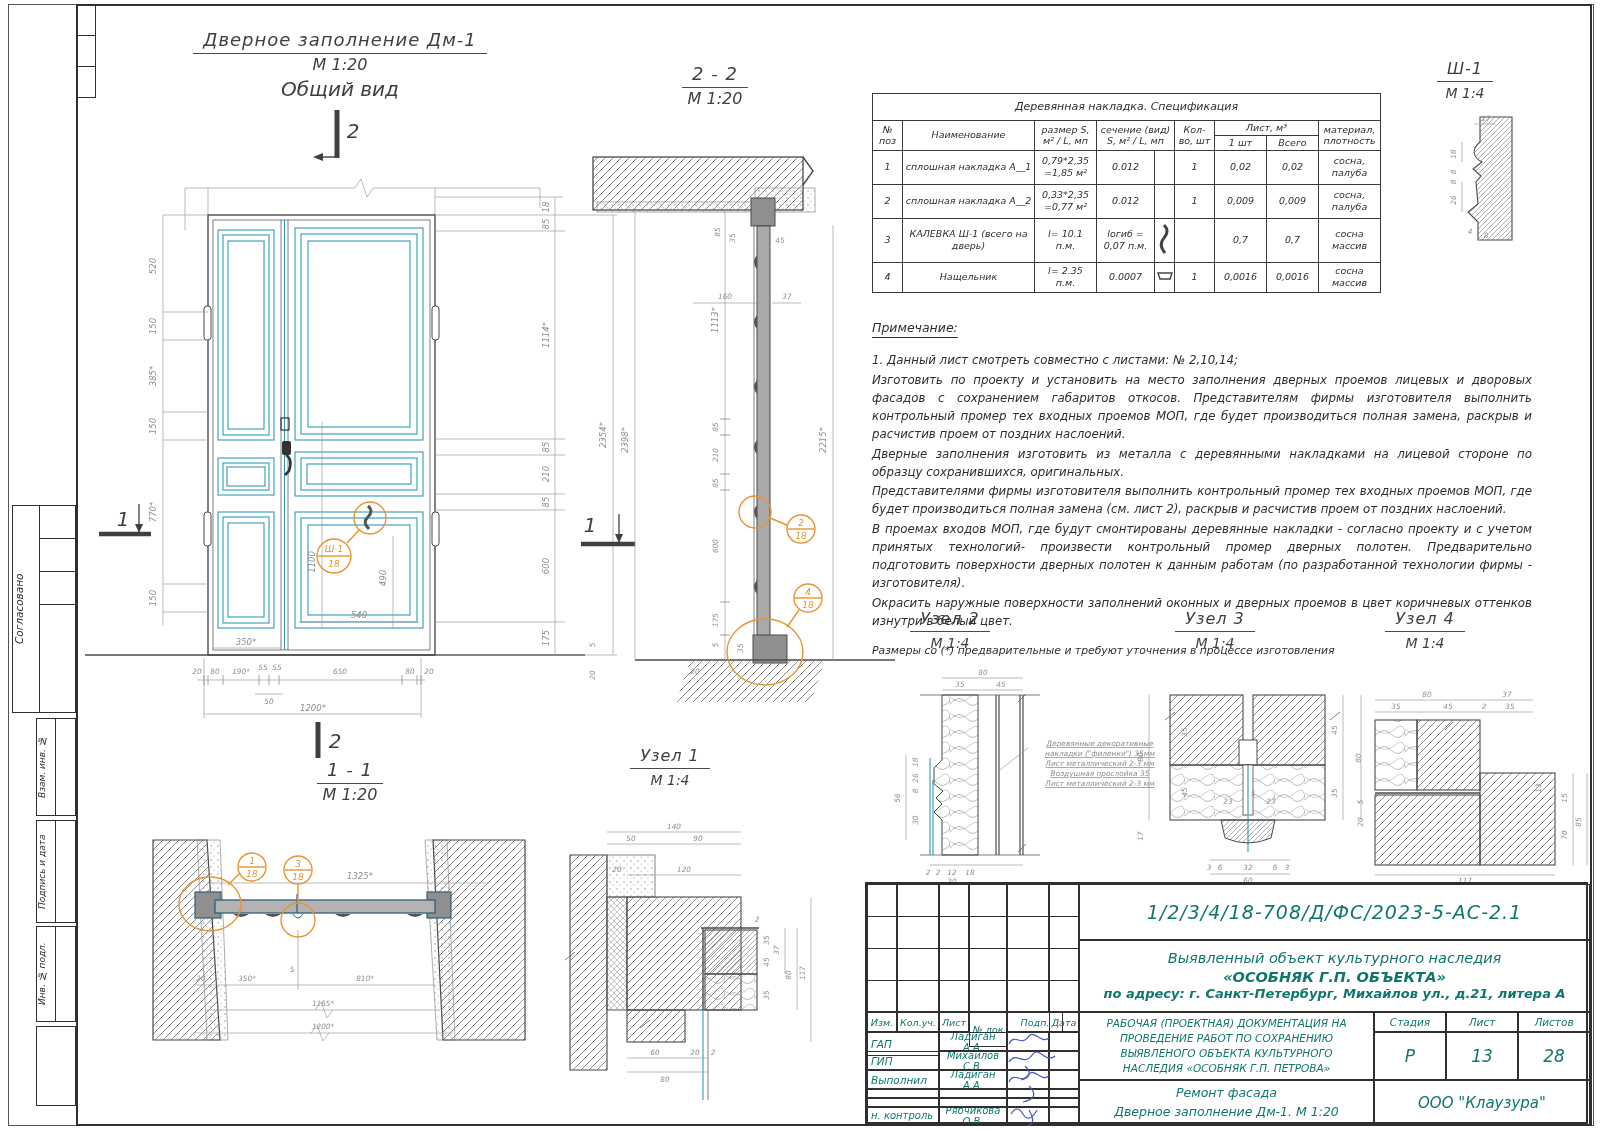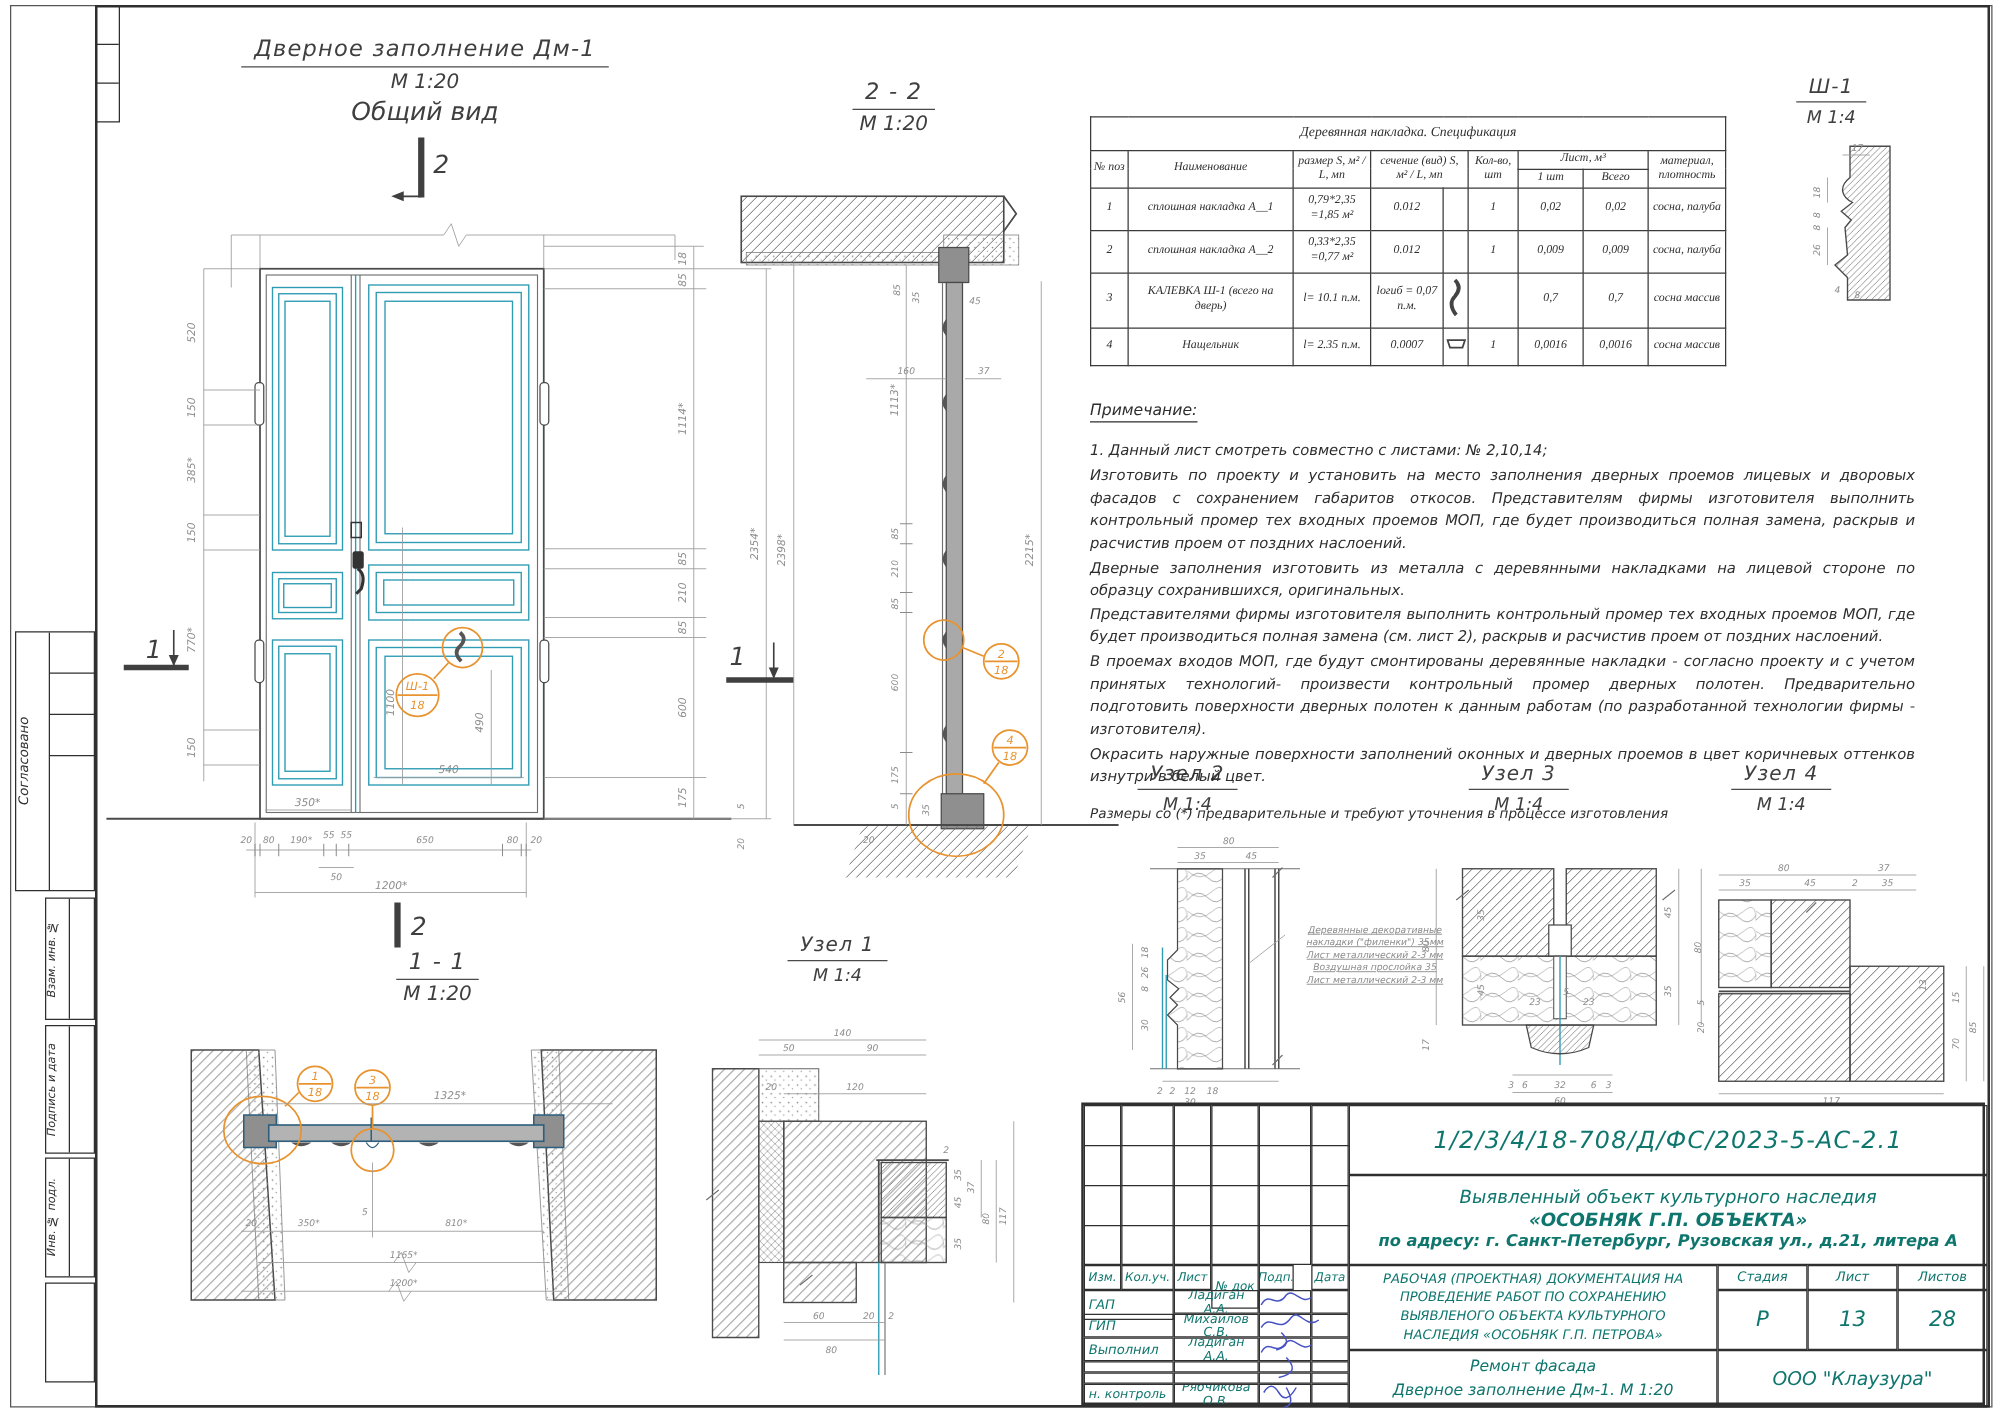--- a/index.html
+++ b/index.html
@@ -15,21 +15,21 @@
           font-size:10.5px;color:#2f2f2f;height:100%;}
   .vcells>div{border-bottom:1px solid #2f2f2f;}
   
   .dttl{text-align:center;line-height:1.35;color:#3f3f3f;}
   .dttl .l1{display:inline-block;border-bottom:1.3px solid #4a4a4a;padding:0 10px 1px 10px;font-size:18px;letter-spacing:1px;}
   .dttl .l2{font-size:16px;}
   .dttl .l3{font-size:20px;margin-top:2px;}
   .dttl-sm .l1{font-size:16px;}
   .dttl-sm .l2{font-size:14px;}
   
-  table.spec{border-collapse:collapse;table-layout:fixed;width:508px;font-size:9.5px;color:#2f2f2f;font-family:Liberation Serif, serif;}
+  table.spec{border-collapse:collapse;table-layout:fixed;width:508px;font-size:9.5px;color:#2f2f2f;}
   table.spec th,table.spec td{border:1px solid #3a3a3a;padding:1px 2px;text-align:center;vertical-align:middle;
      font-weight:normal;font-style:italic;line-height:1.25;}
   table.spec .cap{border:1px solid #3a3a3a;font-size:11px;height:24px;}
   
   .notes{width:660px;font-size:11.8px;line-height:1.52;color:#2e2e2e;text-align:justify;}
   .notes .hd{display:inline-block;border-bottom:1px solid #2e2e2e;font-size:12.5px;margin-bottom:14px;}
   .notes p{margin:0 0 2px 0;}
   .notes .fn{margin-top:12px;font-size:10.8px;}
   
   .tb{left:865px;top:882px;width:723px;height:242px;border:2px solid #2f2f2f;}
@@ -706,21 +706,21 @@
     <div class="cell" style="left:140px;top:0;width:42px;height:128px"></div>
     <div class="cell" style="left:182px;top:0;width:30px;height:128px"></div>
     <div class="abs" style="left:0;top:32px;width:212px;border-top:1px solid #2f2f2f"></div>
     <div class="abs" style="left:0;top:64px;width:212px;border-top:1px solid #2f2f2f"></div>
     <div class="abs" style="left:0;top:96px;width:212px;border-top:1px solid #2f2f2f"></div>
 
     <div class="cell" style="left:0;top:128px;width:30px;height:20px;font-size:9.5px">Изм.</div>
     <div class="cell" style="left:30px;top:128px;width:42px;height:20px;font-size:9.5px">Кол.уч.</div>
     <div class="cell" style="left:72px;top:128px;width:30px;height:20px;font-size:9.5px">Лист</div>
     <div class="cell" style="left:102px;top:128px;width:38px;height:35px;font-size:9.5px">№ док</div>
-    <div class="cell" style="left:140px;top:128px;width:28px;height:20px;font-size:9.5px">Подп.</div>
+    <div class="cell" style="left:140px;top:128px;width:56px;height:20px;font-size:9.5px">Подп.</div>
     <div class="cell" style="left:182px;top:128px;width:30px;height:20px;font-size:9.5px">Дата</div>
 
     <div class="cell" style="left:0;top:148px;width:72px;height:24px;font-size:10.5px;justify-content:flex-start;padding-left:3px">ГАП</div>
     <div class="cell" style="left:72px;top:148px;width:68px;height:19px;font-size:10px">Ладиган А.А.</div>
     <div class="cell" style="left:140px;top:148px;width:42px;height:19px"></div>
     <div class="cell" style="left:182px;top:148px;width:30px;height:19px"></div>
     <div class="cell" style="left:0;top:167px;width:72px;height:19px;font-size:10.5px;justify-content:flex-start;padding-left:3px">ГИП</div>
     <div class="cell" style="left:72px;top:167px;width:68px;height:19px;font-size:10px">Михайлов С.В.</div>
     <div class="cell" style="left:140px;top:167px;width:42px;height:19px"></div>
     <div class="cell" style="left:182px;top:167px;width:30px;height:19px"></div>
@@ -747,21 +747,21 @@
         <path d="M4,32 C12,20 18,38 28,24 C34,16 40,34 50,26 M20,36 q10,10 -4,14"></path>
         <path d="M4,52 C10,40 16,56 24,44 C30,38 36,52 44,46 M24,56 q12,12 -6,16"></path>
         <path d="M6,84 q6,-10 12,0 q6,10 14,-4 M24,80 q8,14 -2,16"></path>
       </g>
     </svg>
 
     <div class="cell" style="left:212px;top:0;width:511px;height:56px;font-size:19px;letter-spacing:1px">1/2/3/4/18-708/Д/ФС/2023-5-АС-2.1</div>
     <div class="cell" style="left:212px;top:56px;width:511px;height:72px;flex-direction:column;line-height:1.3">
       <span style="font-size:14.5px">Выявленный объект культурного наследия</span>
       <span style="font-size:14.5px;font-weight:bold">«ОСОБНЯК Г.П. ОБЪЕКТА»</span>
-      <span style="font-size:13px;font-weight:bold">по адресу: г. Санкт-Петербург, Рузовская ул., д.21, литера А</span>
+      <span style="font-size:13px;font-weight:bold">по адресу: г. Санкт-Петербург, Михайлов ул., д.21, литера А</span>
     </div>
     <div class="cell" style="left:212px;top:128px;width:295px;height:68px;font-size:10.5px;padding:2px 14px;line-height:1.45">РАБОЧАЯ (ПРОЕКТНАЯ) ДОКУМЕНТАЦИЯ НА ПРОВЕДЕНИЕ РАБОТ ПО СОХРАНЕНИЮ ВЫЯВЛЕНОГО ОБЪЕКТА КУЛЬТУРНОГО НАСЛЕДИЯ «ОСОБНЯК Г.П. ПЕТРОВА»</div>
     <div class="cell" style="left:212px;top:196px;width:295px;height:46px;flex-direction:column;line-height:1.5">
       <span style="font-size:12.5px">Ремонт фасада</span>
       <span style="font-size:12.5px">Дверное заполнение Дм-1. М 1:20</span>
     </div>
     <div class="cell" style="left:507px;top:128px;width:72px;height:20px;font-size:10.5px">Стадия</div>
     <div class="cell" style="left:579px;top:128px;width:72px;height:20px;font-size:10.5px">Лист</div>
     <div class="cell" style="left:651px;top:128px;width:72px;height:20px;font-size:10.5px">Листов</div>
     <div class="cell" style="left:507px;top:148px;width:72px;height:48px;font-size:17px">Р</div>

